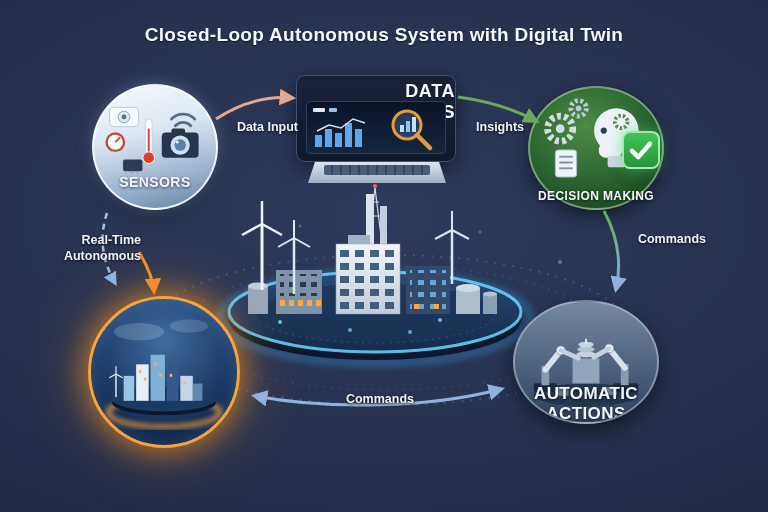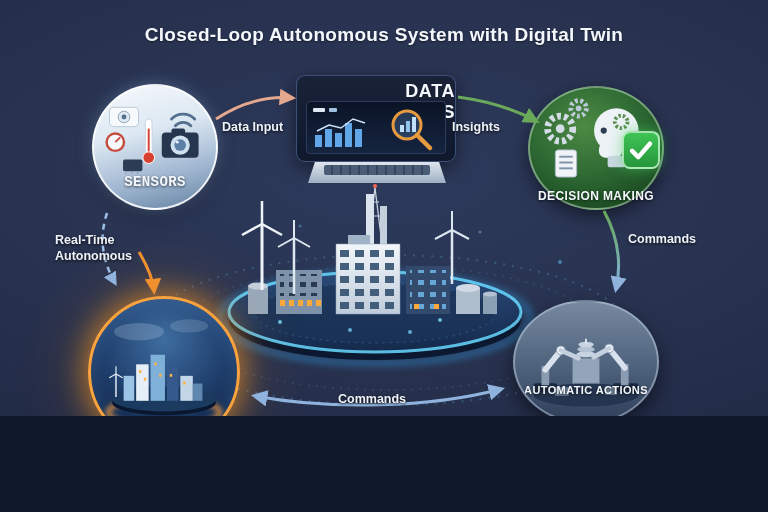--- a/index.html
+++ b/index.html
@@ -1,40 +1,39 @@
 <!DOCTYPE html>
 <html><head>
 <meta charset="utf-8">
 <style>
   * { margin:0; padding:0; box-sizing:border-box; }
   body { font-family:"Liberation Sans", sans-serif; background:#10182c; }
   #stage {
-    position:relative; width:768px; height:416px; overflow:hidden;
+    position:relative; width:768px; height:512px; overflow:hidden;
     background: radial-gradient(120% 100% at 50% 42%, #2d3a5c 0%, #28324f 45%, #202944 78%, #1b2338 100%);
   }
   .abs { position:absolute; }
   .node-label {
     position:absolute; text-align:center; font-weight:bold; color:#f4f7fb;
     text-shadow:0 1px 3px rgba(0,0,0,.65); letter-spacing:.4px;
   }
   .edge-label {
-    position:absolute; text-align:left; font-weight:bold; font-size:12.5px;
+    position:absolute; text-align:right; font-weight:bold; font-size:12.5px;
     color:#eef2f8; text-shadow:0 1px 3px rgba(0,0,0,.8); line-height:1.25;
   }
   .title {
     position:absolute; top:24px; left:0; right:0; text-align:center;
     font-size:19px; font-weight:bold; color:#f4f7fb; letter-spacing:.3px;
     text-shadow:0 1px 2px rgba(0,0,0,.5);
   }
   .sensors-node {
     left:92px; top:84px; width:126px; height:126px; border-radius:50%;
     background:linear-gradient(165deg,#f6f9fc 0%,#dce8f2 38%,#9db4cf 72%,#62809f 100%);
     border:2px solid rgba(255,255,255,.85);
     box-shadow:0 0 16px rgba(160,200,255,.35), 0 6px 16px rgba(0,0,0,.45);
-    font-family:Liberation Mono, monospace;
   }
   .decision-node {
     left:528px; top:86px; width:136px; height:124px; border-radius:50%;
     background:radial-gradient(90% 90% at 42% 32%, #4d8a44 0%, #2e6a33 45%, #1b4a22 80%, #123818 100%);
     border:2px solid rgba(200,230,200,.5); box-shadow:0 6px 18px rgba(0,0,0,.5);
   }
   .twin-node {
     left:88px; top:296px; width:152px; height:152px; border-radius:50%; overflow:hidden;
     background:radial-gradient(100% 100% at 50% 28%, #3f6da0 0%, #20406e 42%, #0e2142 72%, #081430 100%);
     border:3px solid #f9a33f;
@@ -336,21 +335,21 @@
       <g>
         <rect x="100" y="84" width="26" height="9" rx="2" fill="#1b2940"></rect>
         <rect x="108" y="64" width="8" height="22" fill="#8a9cb2"></rect>
         <line x1="112" y1="68" x2="96" y2="48" stroke="#d9e2ec" stroke-width="6" stroke-linecap="round"></line>
         <circle cx="96" cy="48" r="4.5" fill="#f4f8fb" stroke="#8a9cb2"></circle>
         <line x1="96" y1="48" x2="80" y2="57" stroke="#c5d1de" stroke-width="5" stroke-linecap="round"></line>
       </g>
       <rect x="40" y="88" width="14" height="9" fill="#6e8096"></rect>
       <rect x="92" y="88" width="12" height="8" fill="#6e8096"></rect>
     </svg>
-    <div class="node-label" style="top:82px;left:0;right:0;font-size:11px">AUTOMATIC ACTIONS</div>
+    <div class="node-label" style="top:82px;left:0;right:0;font-size:17px">AUTOMATIC ACTIONS</div>
   </div>
 
   <svg class="abs" width="768" height="512" style="left:0;top:0;pointer-events:none">
     <defs>
       <marker id="ah-salmon" viewBox="0 0 10 10" refX="7.5" refY="5" markerWidth="5.5" markerHeight="5.5" orient="auto-start-reverse">
           <path d="M0,0 L10,5 L0,10 Z" fill="#e4a88e"></path>
         </marker>
       <marker id="ah-green" viewBox="0 0 10 10" refX="7.5" refY="5" markerWidth="5.5" markerHeight="5.5" orient="auto-start-reverse">
           <path d="M0,0 L10,5 L0,10 Z" fill="#6aa85a"></path>
         </marker>

